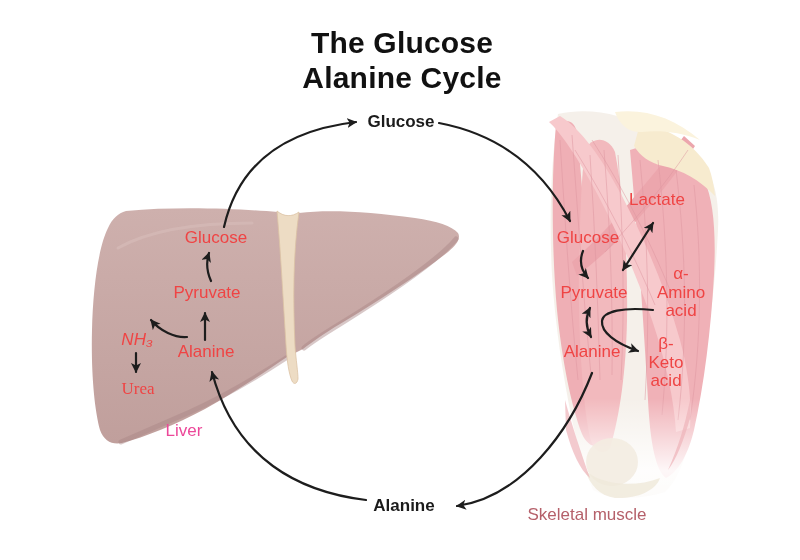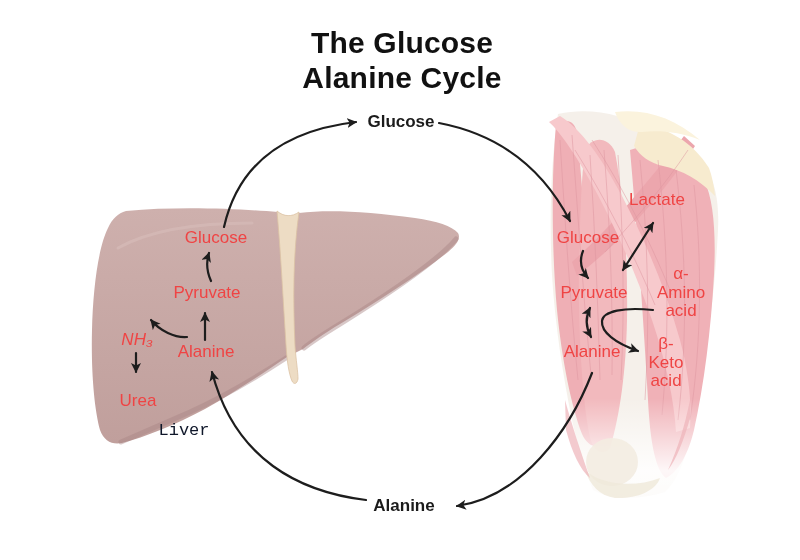--- a/index.html
+++ b/index.html
@@ -27,21 +27,21 @@
     font-family: "Liberation Sans", sans-serif;
   }
   .label.bold { font-weight: bold; color: #1b1b1b; }
   .label.title {
     font-size: 30px;
     font-weight: bold;
     color: #111111;
     line-height: 1.17;
     letter-spacing: 0.2px;
   }
-  .label.caption-liver  { color: #0f172a; font-family: Liberation Mono, monospace; }
+  .label.caption-liver  { color: #ec4899; }
   .label.caption-muscle { color: #b5606a; }
 </style>
 </head>
 <body>
 
 <div class="stage">
 
   <svg class="art" width="800" height="560" viewBox="0 0 800 560">
     <defs>
       <marker id="ah" markerUnits="userSpaceOnUse" markerWidth="14" markerHeight="12" refX="9" refY="5" orient="auto">
@@ -183,27 +183,28 @@
   <div class="label title" style="left:402px; top:60px;">The Glucose
 Alanine Cycle</div>
 
   <div class="label bold" style="left:401px; top:122px;">Glucose</div>
   <div class="label bold" style="left:404px; top:506px;">Alanine</div>
 
   <div class="label" style="left:216px; top:238px;">Glucose</div>
   <div class="label" style="left:207px; top:293px;">Pyruvate</div>
   <div class="label" style="left:137px; top:340px;font-style:italic;">NH₃</div>
   <div class="label" style="left:206px; top:352px;">Alanine</div>
-  <div class="label" style="left:138px; top:401px;">Urea</div>
+  <div class="label" style="left:138px; top:389px;font-family:Liberation Serif, serif;">Urea</div>
   <div class="label caption-liver" style="left:184px; top:431px;">Liver</div>
 
   <div class="label" style="left:657px; top:200px;">Lactate</div>
   <div class="label" style="left:588px; top:238px;">Glucose</div>
   <div class="label" style="left:594px; top:293px;">Pyruvate</div>
   <div class="label" style="left:681px; top:293px;">α-
 Amino
 acid</div>
   <div class="label" style="left:592px; top:352px;">Alanine</div>
   <div class="label" style="left:666px; top:363px;">β-
 Keto
 acid</div>
+  <div class="label caption-muscle" style="left:587px; top:515px;">Skeletal muscle</div>
 
 </div>
 
 </body></html>

